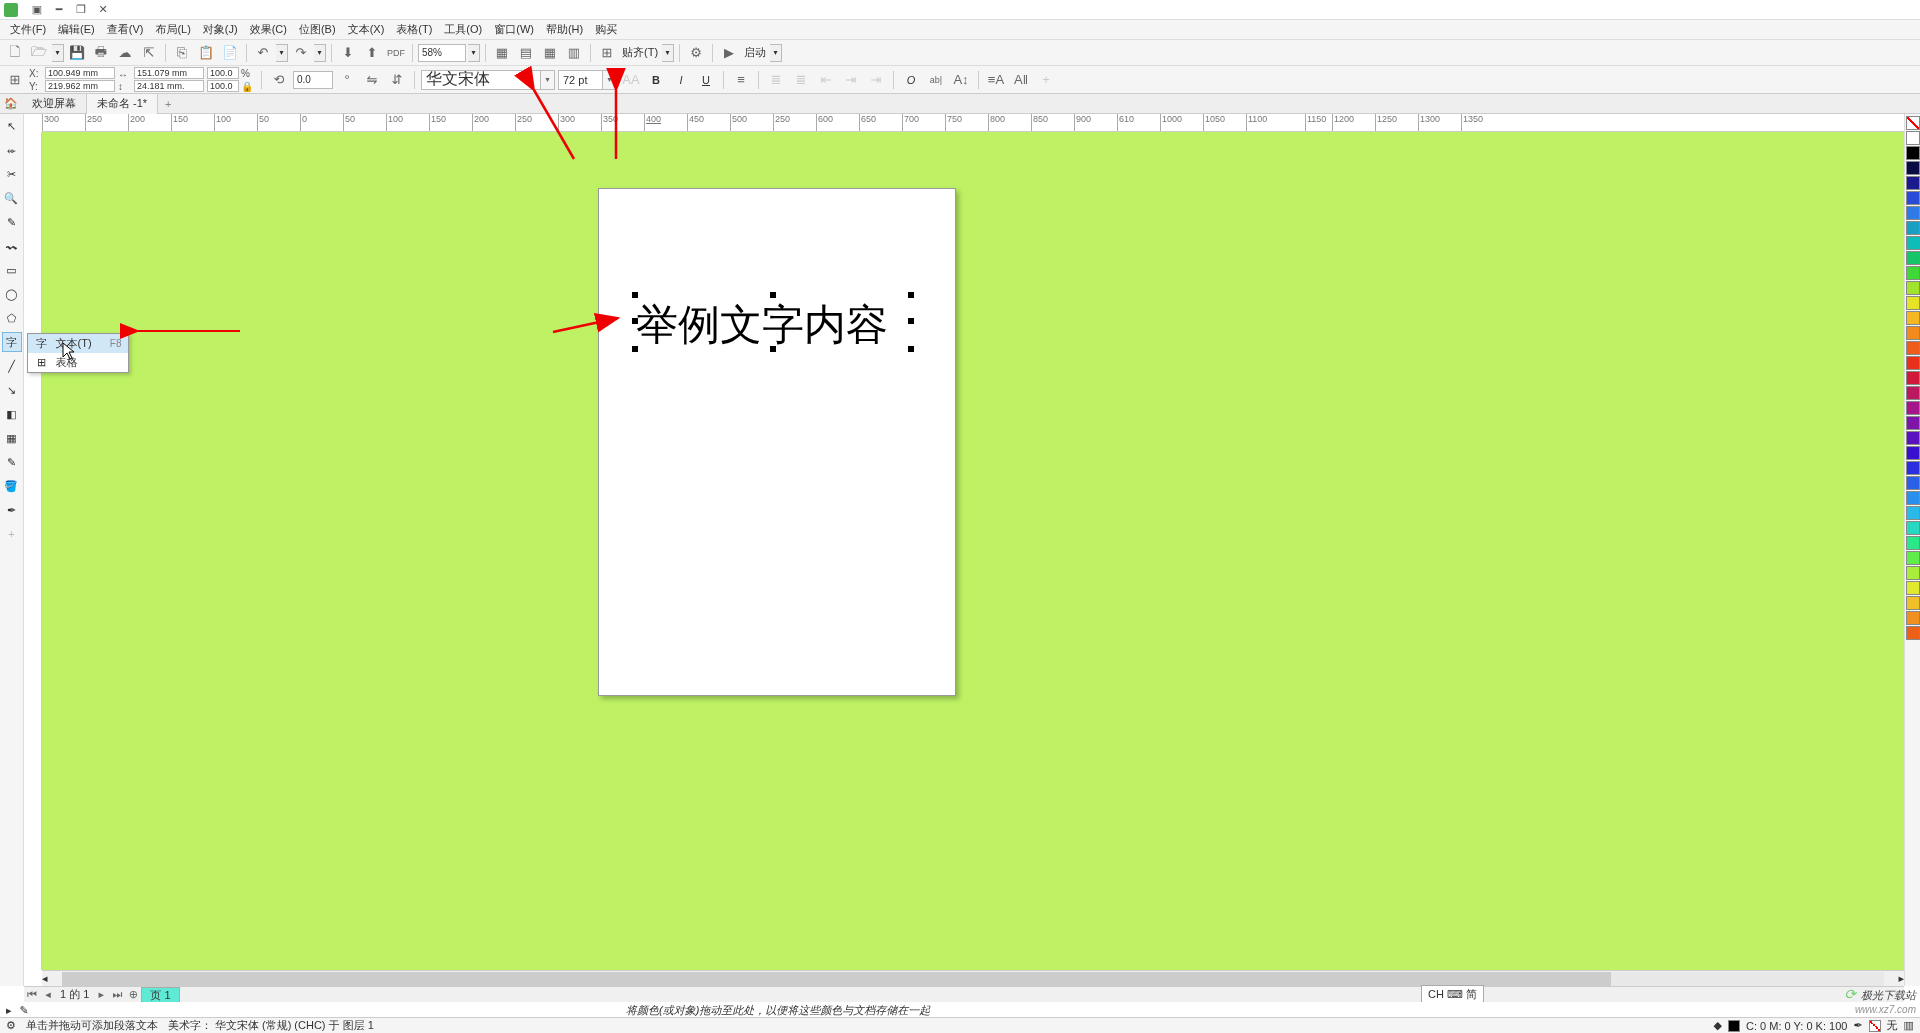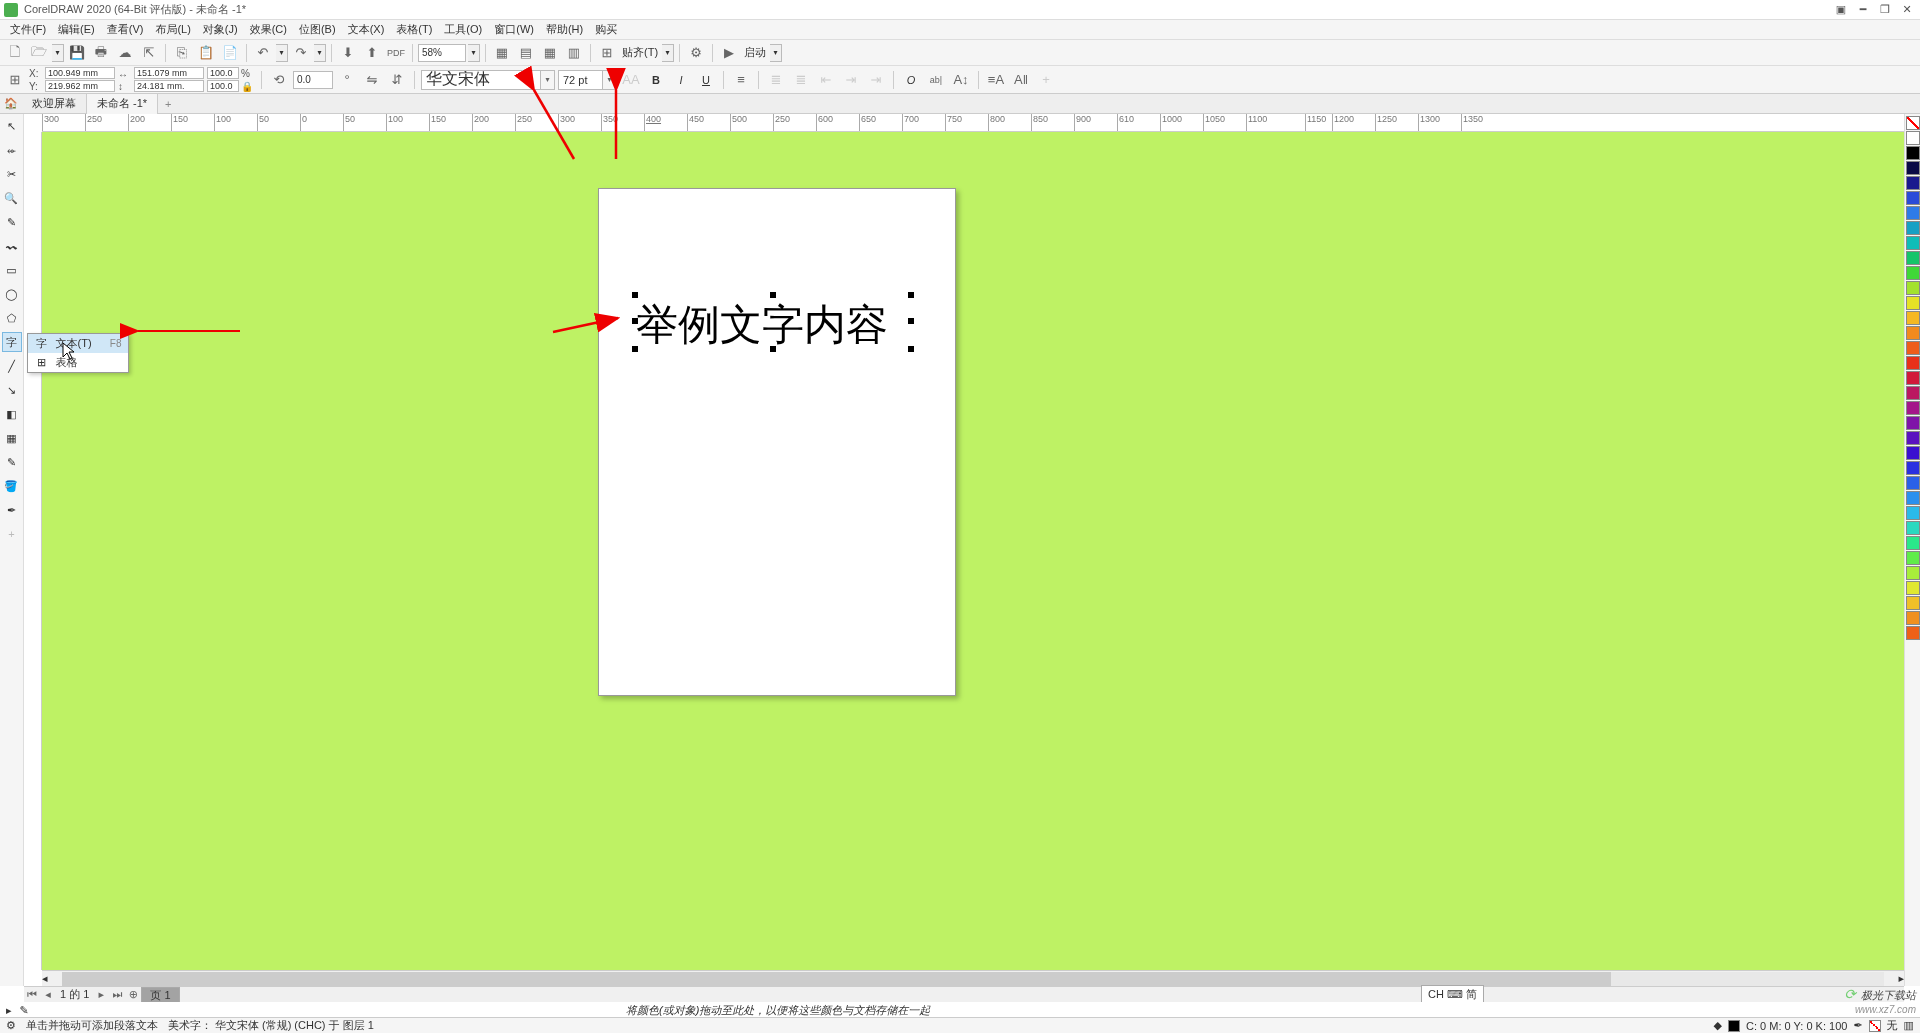--- a/index.html
+++ b/index.html
@@ -50,37 +50,36 @@
 .page{position:absolute;left:556px;top:56px;width:358px;height:508px;background:#fff;border:1px solid #999;box-shadow:3px 3px 5px rgba(0,0,0,0.25)}
 .textobj{position:absolute;left:594px;top:165px;font-family:"STSong","SimSun",serif;font-size:42px;color:#000;letter-spacing:0px}
 .selhandle{position:absolute;width:6px;height:6px;background:#000}
 .hscroll{height:16px;background:#f0f0f0;border-top:1px solid #ccc;margin-left:18px;display:flex;align-items:center}
 .hscroll .track{flex:1;height:14px;background:#e8e8e8;position:relative;margin:0 14px}
 .hscroll .thumb{position:absolute;left:0;width:85%;height:14px;background:#ccc}
 .colorbar{width:16px;background:#f5f5f5;border-left:1px solid #ddd;display:flex;flex-direction:column;padding-top:2px}
 .colorsw{width:14px;height:14px;margin:0 auto 1px;border:1px solid #888}
 .pagebar{position:absolute;left:24px;right:16px;bottom:31px;height:16px;background:#f0f0f0;border-top:1px solid #ccc;display:flex;align-items:center;font-size:10px}
 .pagebar .navbtn{width:16px;text-align:center;color:#666}
-.pagebar .pagetab{padding:0 8px;background:#a3a3a3;border:1px solid #aaa;border-bottom:none}
+.pagebar .pagetab{padding:0 8px;background:#5eead4;border:1px solid #aaa;border-bottom:none}
 .pagebar .lang{position:absolute;right:420px;padding:1px 6px;border:1px solid #aaa;background:#fff}
 .hintbar{position:absolute;left:6px;right:16px;bottom:15px;height:16px;display:flex;align-items:center;gap:8px;color:#999;font-size:10px;background:#fff}
 .hintbar .hintgrey{position:absolute;left:620px;font-style:italic}
 .statusbar{position:absolute;left:0;right:0;bottom:0;height:16px;background:#f5f5f5;border-top:1px solid #ccc;display:flex;align-items:center;padding:0 6px;font-size:10px;color:#555;gap:10px}
 .statusbar .sright{margin-left:auto;display:flex;align-items:center;gap:6px}
 .arrow{position:absolute;pointer-events:none;z-index:200}
 .watermark{position:absolute;right:4px;bottom:18px;font-size:18px;color:#3fa6e6;font-style:italic;opacity:.9}
 .watermark .sub{font-size:10px;color:#888;display:block;text-align:right}
 svg{overflow:visible}
 </style>
 </head>
 <body>
 
 <div class="titlebar">
   <div class="logo"></div>
-  <div class="title">CorelDRAW 2020 (64-Bit 评估版) - 未命名 -1*</div>
   <div class="wbtn">▣</div>
   <div class="wbtn">━</div>
   <div class="wbtn">❐</div>
   <div class="wbtn">✕</div>
 </div>
 
 <div class="menubar">
   <div class="mitem">文件(F)</div>
   <div class="mitem">编辑(E)</div>
   <div class="mitem">查看(V)</div>

